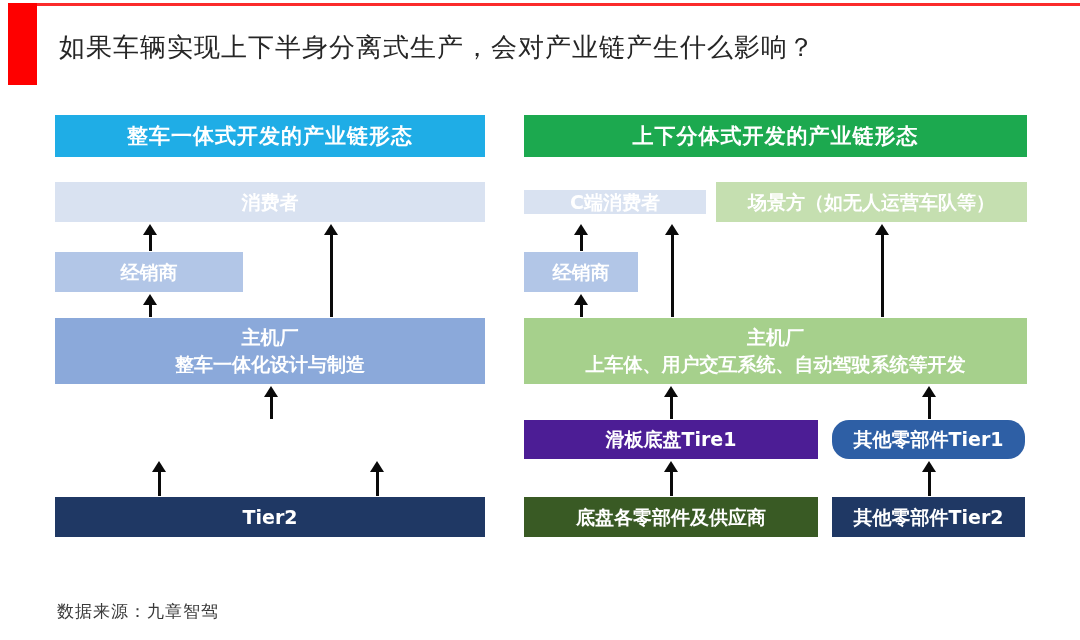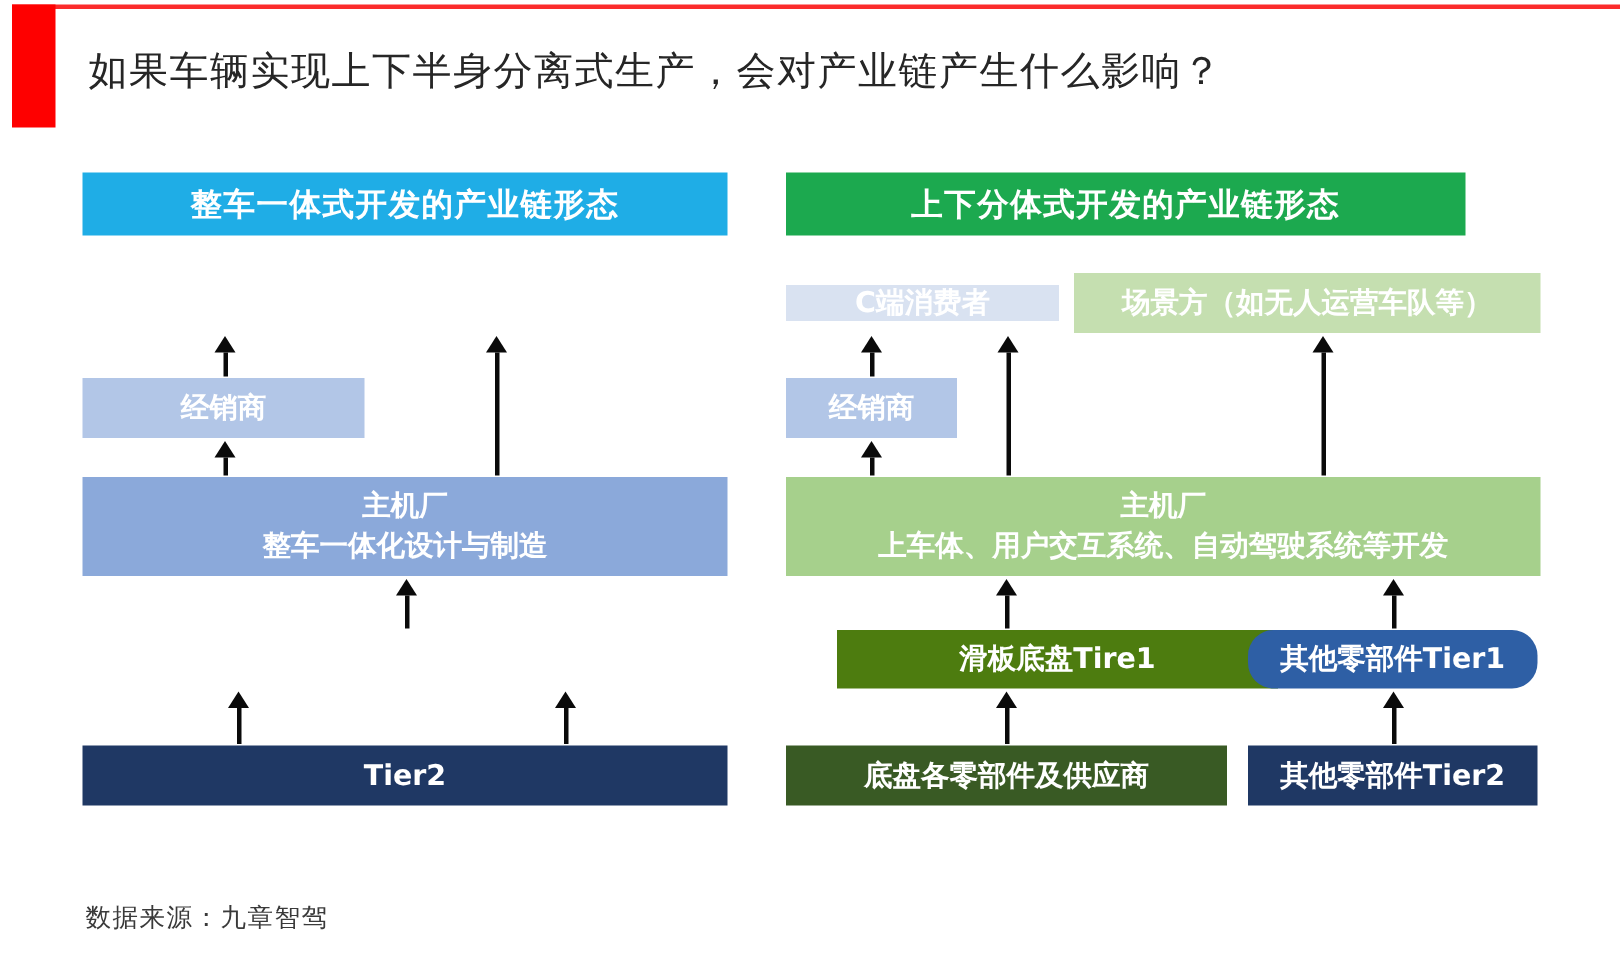--- a/index.html
+++ b/index.html
@@ -22,21 +22,21 @@
   }
   .hdr{font-size:21px;letter-spacing:1px;}
   
   .l-header   {left:55px;top:115px;width:430px;height:42px;}
   .l-consumer {left:55px;top:182px;width:430px;height:40px;}
   .l-dealer   {left:55px;top:252px;width:188px;height:40px;}
   .l-oem      {left:55px;top:318px;width:430px;height:66px;}
   .l-tier1    {left:55px;top:420px;width:430px;height:39px;}
   .l-tier2    {left:55px;top:497px;width:430px;height:40px;}
   
-  .r-header   {left:524px;top:115px;width:453px;height:42px;}
+  .r-header   {left:524px;top:115px;width:503px;height:42px;}
   .r-cconsumer{left:524px;top:190px;width:182px;height:24px;}
   .r-scene    {left:716px;top:182px;width:311px;height:40px;}
   .r-dealer   {left:524px;top:252px;width:114px;height:40px;}
   .r-oem      {left:524px;top:318px;width:503px;height:66px;}
   .r-skate    {left:524px;top:420px;width:294px;height:39px;}
   .r-otier1   {left:832px;top:420px;width:193px;height:39px;border-radius:17px;}
   .r-chassis  {left:524px;top:497px;width:294px;height:40px;}
   .r-otier2   {left:832px;top:497px;width:193px;height:40px;}
   
   .arrow{position:absolute;width:14px;display:flex;flex-direction:column;align-items:center;}
@@ -54,20 +54,23 @@
 <div class="stage">
 
   <div class="top-rule" style="background: rgb(251, 43, 43);"></div>
   <div class="red-bar" style="background: rgb(254, 0, 0);"></div>
 
   <div class="page-title">如果车辆实现上下半身分离式生产，会对产业链产生什么影响？</div>
 
   <div class="node hdr l-header" style="background: rgb(31, 173, 230);">
     <span>整车一体式开发的产业链形态</span>
   </div>
+  <div class="node l-consumer" style="background: rgb(217, 226, 241);">
+    <span>消费者</span>
+  </div>
   <div class="node l-dealer" style="background: rgb(178, 198, 231);">
     <span>经销商</span>
   </div>
   <div class="node l-oem" style="background: rgb(139, 169, 218);">
     <div>主机厂</div>
     <div>整车一体化设计与制造</div>
   </div>
   <div class="node l-tier2" style="background: rgb(31, 56, 100);">
     <span>Tier2</span>
   </div>
@@ -81,21 +84,21 @@
   <div class="node r-scene" style="background: rgb(197, 223, 176);">
     <span>场景方（如无人运营车队等）</span>
   </div>
   <div class="node r-dealer" style="background: rgb(178, 198, 231);">
     <span>经销商</span>
   </div>
   <div class="node r-oem" style="background: rgb(166, 208, 140);">
     <div>主机厂</div>
     <div>上车体、用户交互系统、自动驾驶系统等开发</div>
   </div>
-  <div class="node r-skate" style="background: #4d7c0f; margin-left: 34px;">
+  <div class="node r-skate" style="background: #4c1d95;">
     <span>滑板底盘Tire1</span>
   </div>
   <div class="node r-otier1" style="background: rgb(46, 95, 165);">
     <span>其他零部件Tier1</span>
   </div>
   <div class="node r-chassis" style="background: rgb(57, 90, 36);">
     <span>底盘各零部件及供应商</span>
   </div>
   <div class="node r-otier2" style="background: rgb(31, 56, 100);">
     <span>其他零部件Tier2</span>

